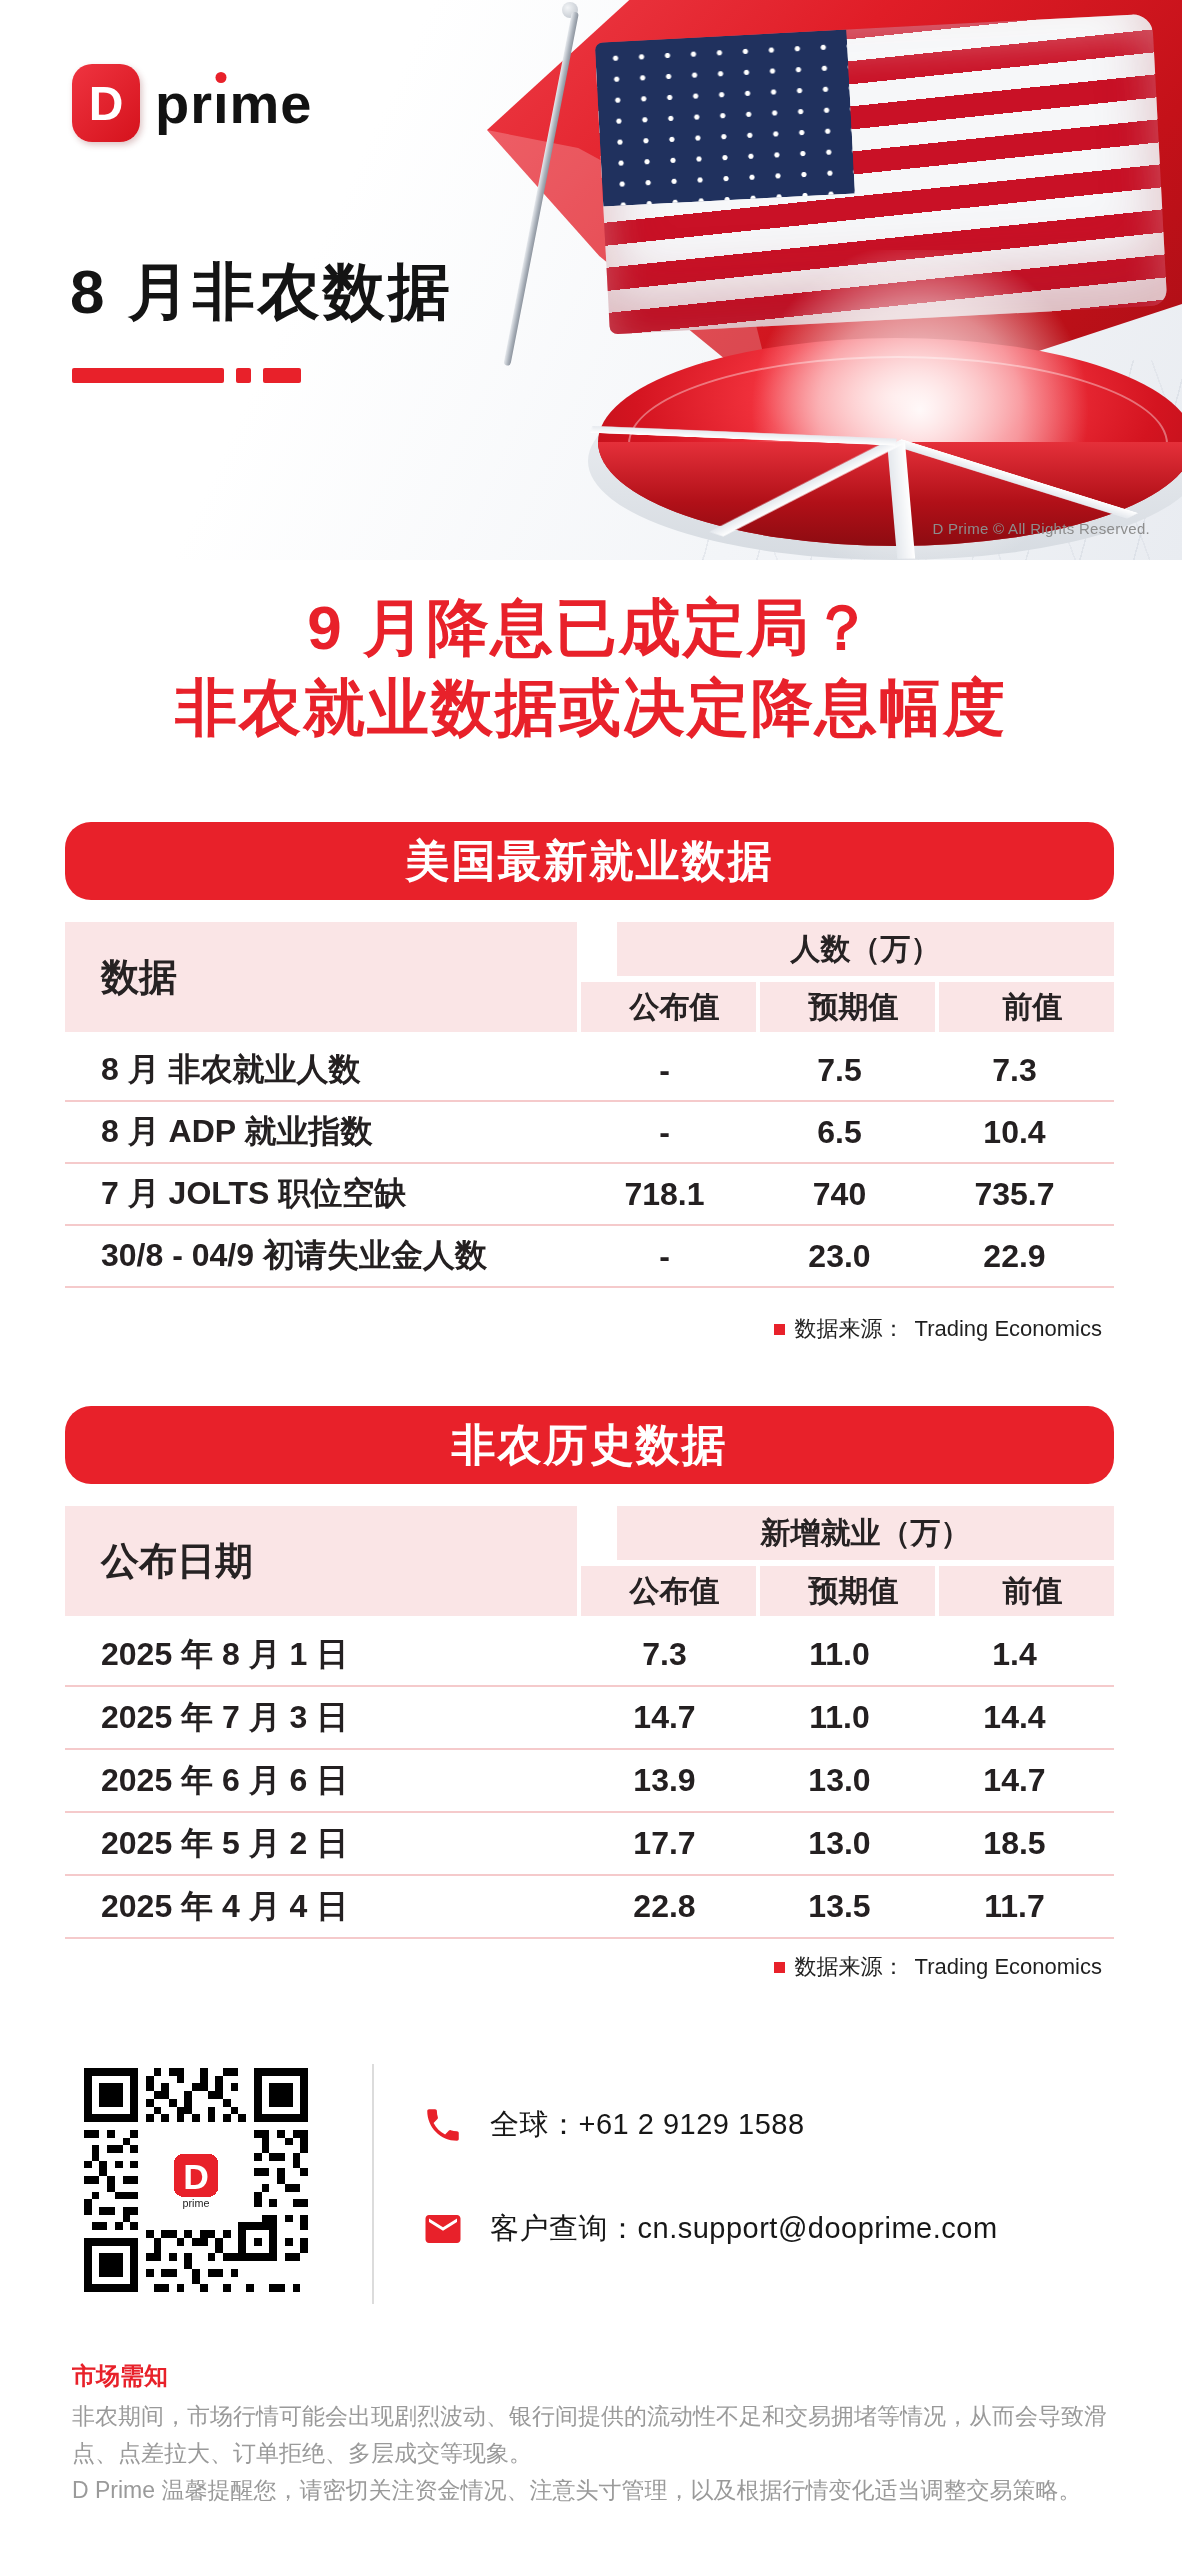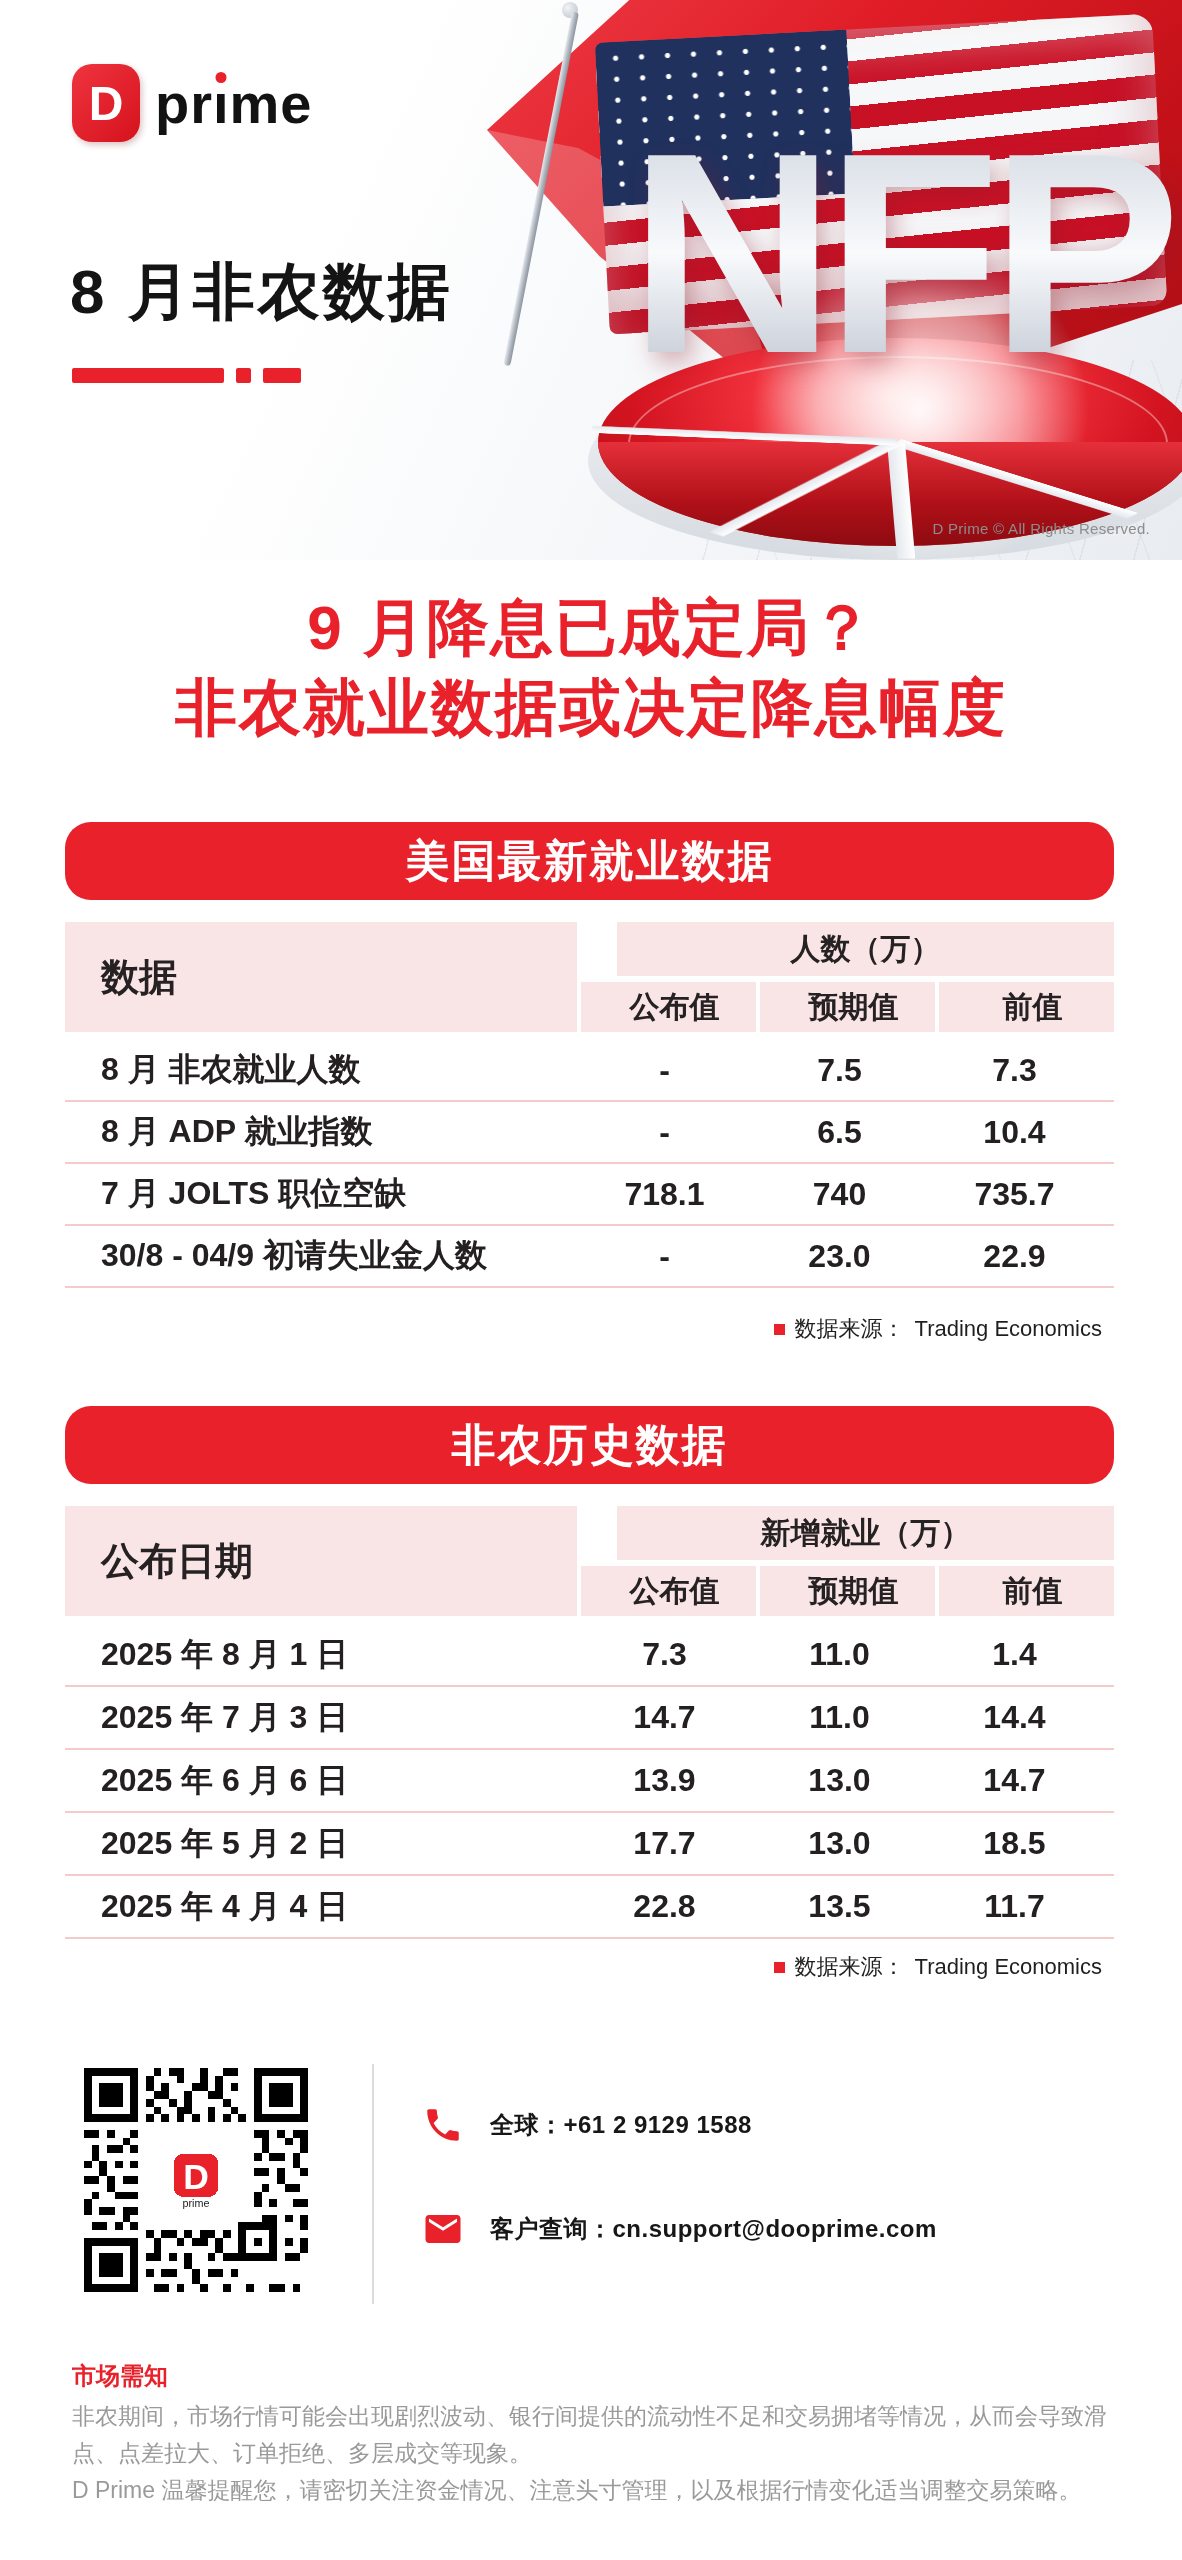--- a/index.html
+++ b/index.html
@@ -104,21 +104,21 @@
         align-items:center;gap:10px;font-size:22px;font-weight:400;color:#1f1f1f;}
   .source1{top:1314px;} .source2{top:1952px;}
   .source .sq{width:11px;height:11px;background:#E8212A;display:block;}
 
   
   .qr{position:absolute;left:84px;top:2068px;width:224px;height:224px;}
   .vdiv{position:absolute;left:372px;top:2064px;width:2px;height:240px;background:#dcdcdc;}
   .contact-row{position:absolute;left:422px;display:flex;align-items:center;gap:26px;}
   .contact-phone{top:2104px;} .contact-email{top:2208px;}
   .c-icon{width:42px;height:42px;flex:0 0 auto;}
-  .c-text{font-size:24px;font-weight:700;color:#171717;letter-spacing:.5px;}
+  .c-text{font-size:29px;font-weight:400;color:#171717;letter-spacing:.5px;}
 
   
   .f-title{position:absolute;left:72px;top:2360px;font-size:24px;font-weight:700;color:#E8212A;}
   .f-body{position:absolute;left:72px;top:2398px;width:1048px;font-size:23px;line-height:37px;color:#9A9A9A;}
 </style>
 </head>
 <body>
 
 <div class="poster">
 
@@ -128,21 +128,20 @@
     <div class="red-facet"></div>
     <div class="flag-ball"></div>
     <div class="flag-pole"></div>
     <div class="flag">
       <div class="canton"></div>
     </div>
     <div class="base-ellipse"></div>
     <div class="podium"></div>
     <div class="podium-ring"></div>
     <div class="glow"></div>
-    <div class="nfp">NFP</div>
     <div class="front-rim"></div>
     <div class="slices">
       <i class="slice s1"></i>
         <i class="slice s2"></i>
         <i class="slice s3"></i>
         <i class="slice s4"></i>
     </div>
     <div class="hero-copyright">D Prime © All Rights Reserved.</div>
 
     <div class="logo">

